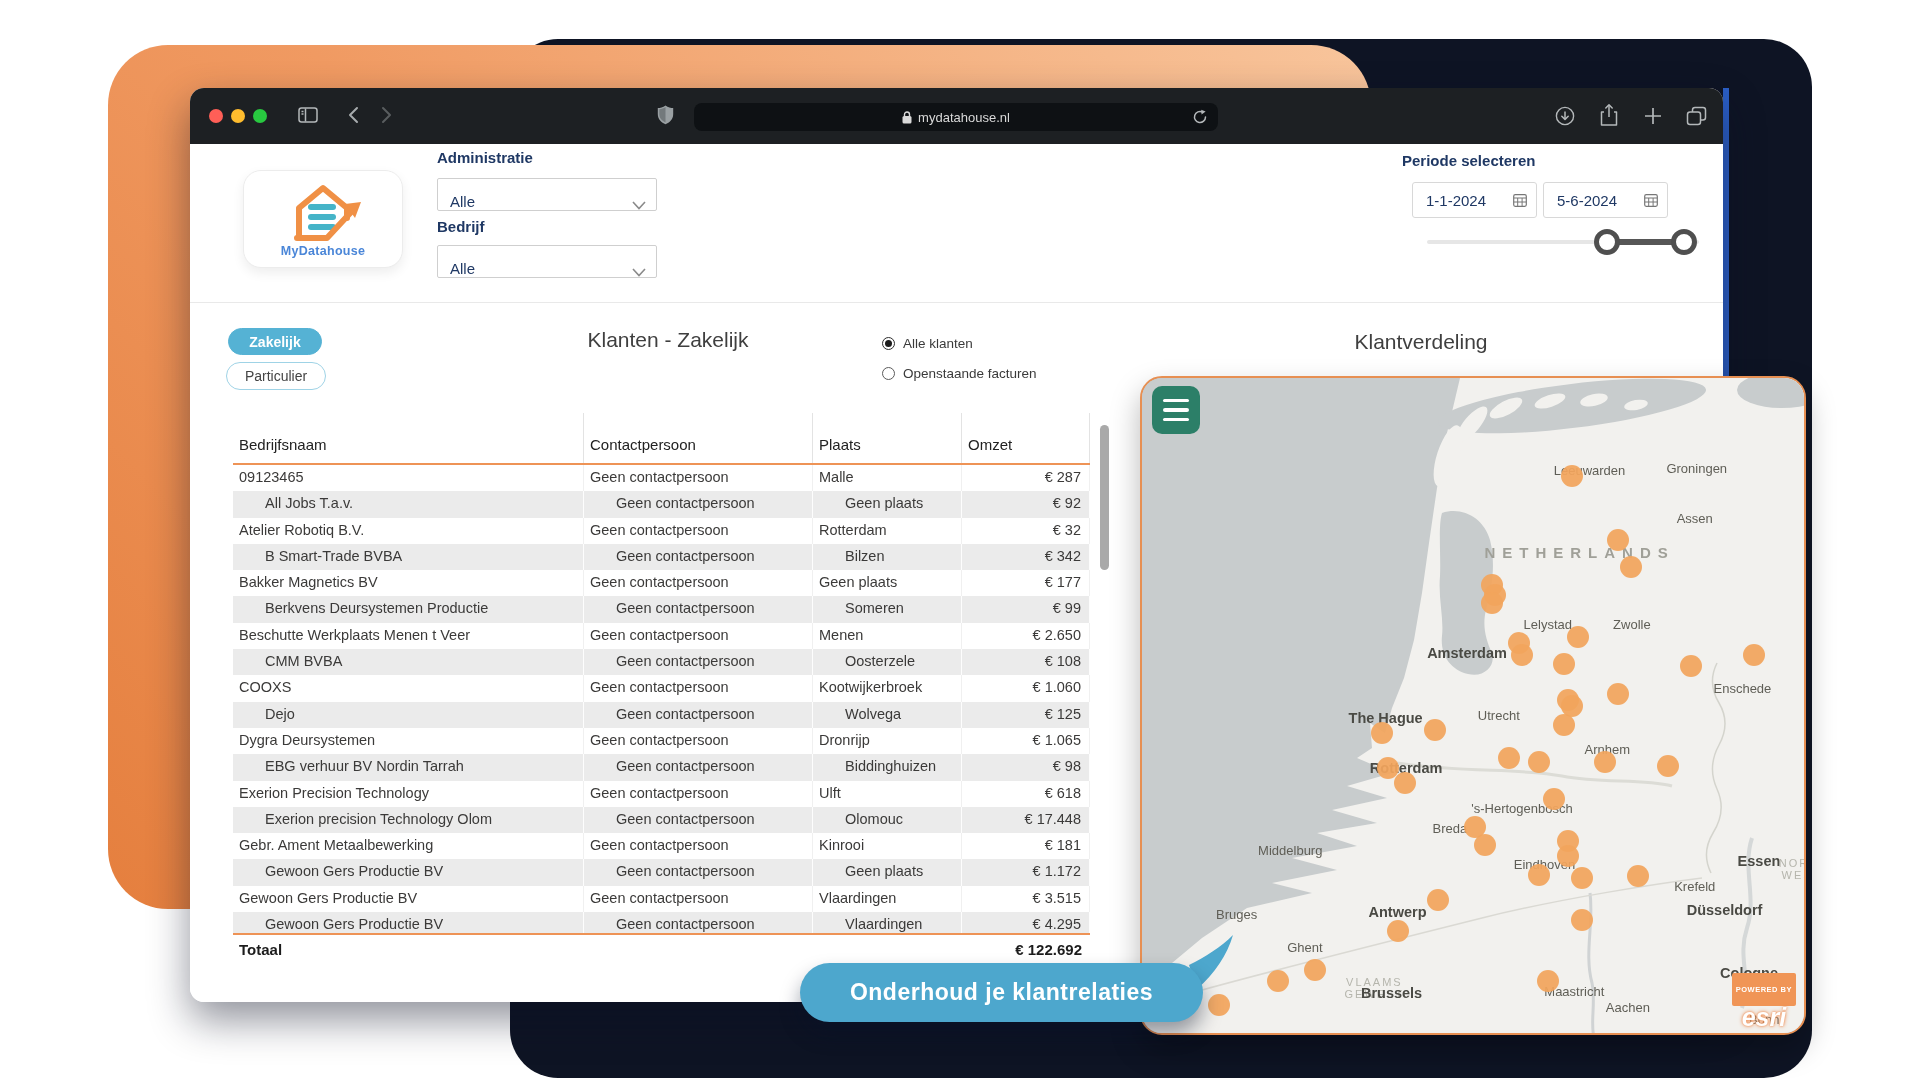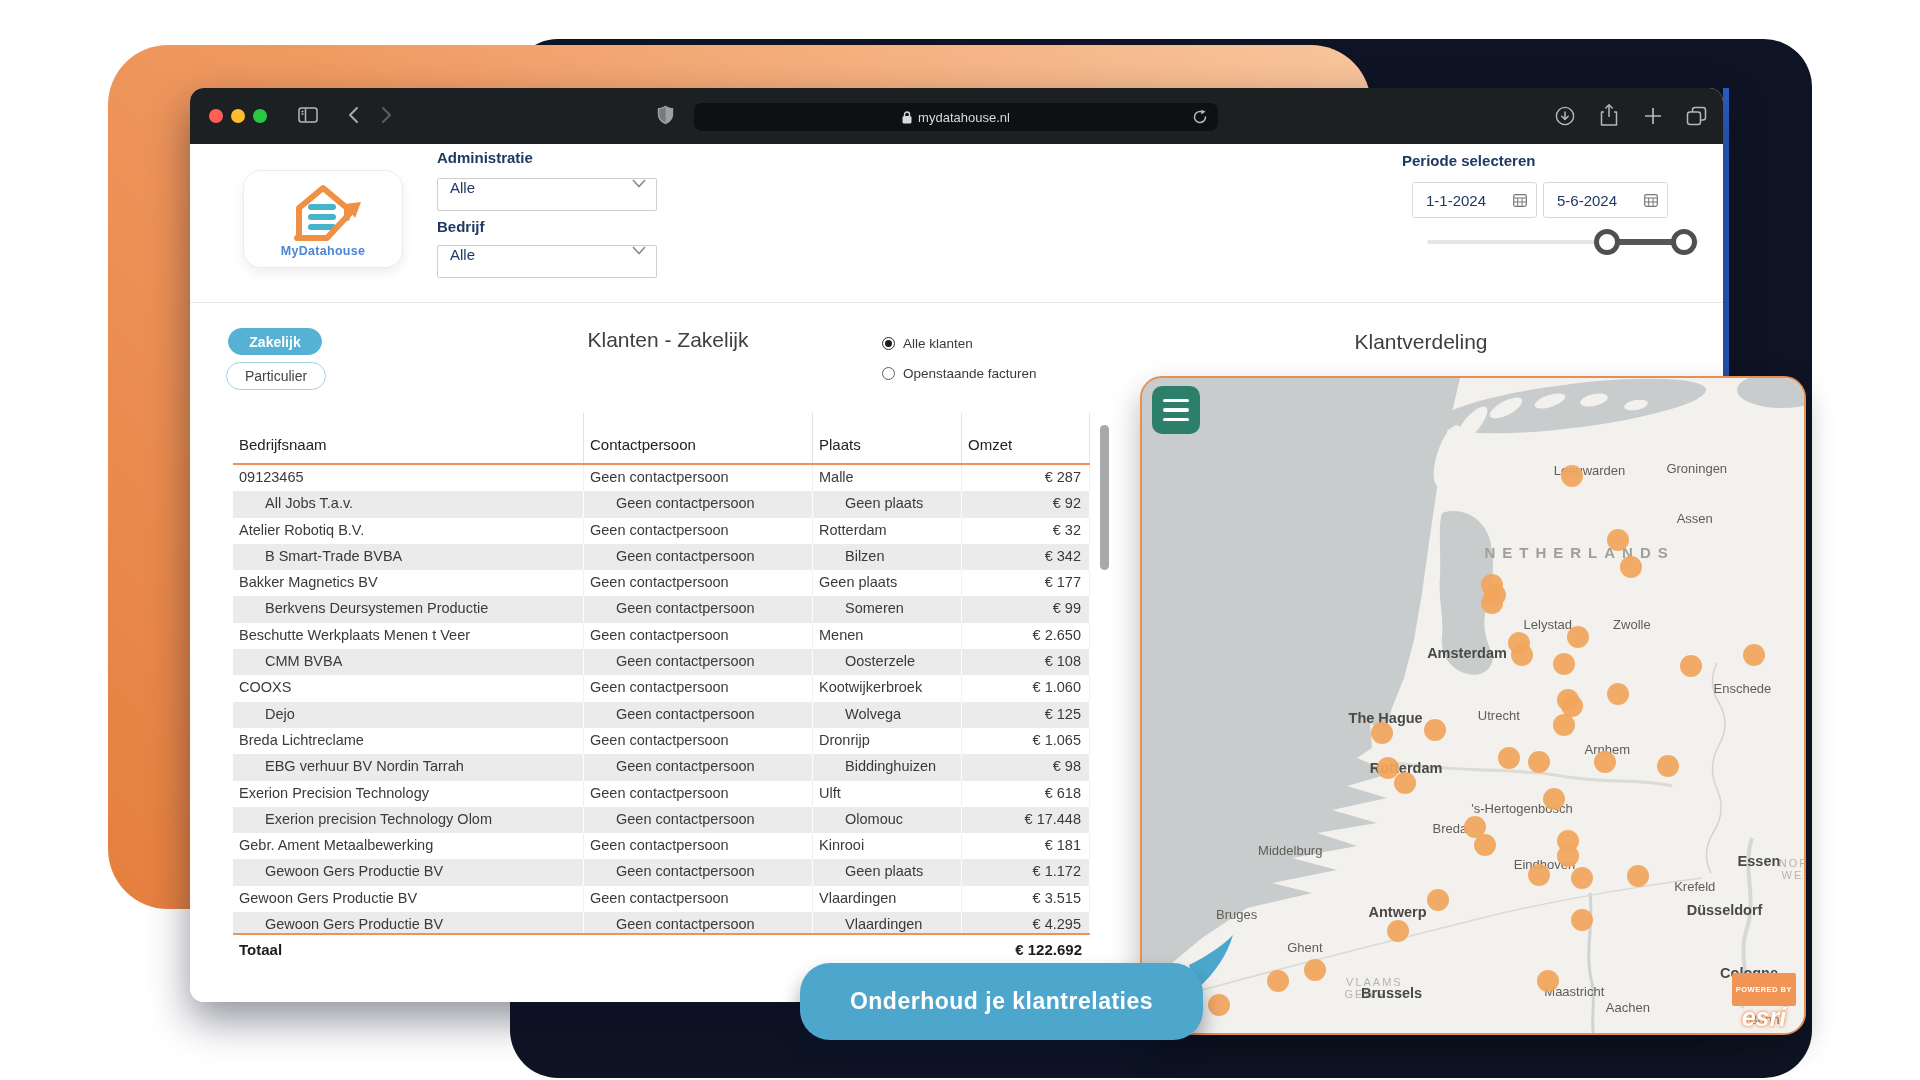--- a/index.html
+++ b/index.html
@@ -26,21 +26,21 @@
   .url-reload { position:absolute; right:10px; top:6px; }
 
   
   .win-body { position:absolute; left:0; top:56px; width:1533px; height:858px; background:#fff; }
   .logo-card { position:absolute; left:53px; top:26px; width:160px; height:98px; background:#fff;
                border:1px solid #ececec; border-radius:18px; box-shadow:0 5px 12px rgba(0,0,0,.07);
                display:flex; flex-direction:column; align-items:center; justify-content:center; }
   .logo-text { color:#4a86d8; font-size:12.5px; font-weight:bold; letter-spacing:.3px; margin-top:0; }
   .fld-label { position:absolute; font-size:15px; font-weight:bold; color:#1f3864; }
   .dd { position:absolute; left:247px; width:220px; height:33px; border:1px solid #cfcfcf; border-radius:2px;
-        background:#fff; display:flex; align-items:flex-start; justify-content:space-between; padding:0 10px 0 12px;
+        background:#fff; display:flex; align-items:flex-end; justify-content:space-between; padding:0 10px 0 12px;
         font-size:15px; color:#1f3864; cursor:pointer; }
   .date-box { position:absolute; top:38px; width:125px; height:36px; border:1px solid #d8d8d8; border-radius:3px;
               background:#fff; display:flex; align-items:center; justify-content:space-between;
               padding:0 9px 0 13px; font-size:15px; color:#1f3864; }
   .slider { position:absolute; left:1237px; top:83px; width:272px; height:30px; }
   .slider .track { position:absolute; left:0; top:13px; width:272px; height:4px; background:#e6e6e6; border-radius:2px; }
   .slider .active { position:absolute; left:180px; top:12px; width:77px; height:6px; background:#565656; }
   .slider .handle { position:absolute; top:2px; width:26px; height:26px; background:#fff; border:5px solid #4f4f4f;
                     border-radius:50%; }
   .hdr-divider { position:absolute; left:0; top:158px; width:1533px; height:1px; background:#e9e9e9; }
@@ -86,21 +86,21 @@
   .city.region-small { font-size:11px; letter-spacing:2px; color:#b5b5ac; text-transform:uppercase; }
   .dot { position:absolute; width:22px; height:22px; border-radius:50%; background:#f2a55c; opacity:.93;
          transform:translate(-50%,-50%); cursor:pointer; }
   .esri { position:absolute; right:8px; bottom:4px; text-align:center; }
   .esri .powered { display:inline-block; font-size:7.5px; font-weight:bold; color:#fff; background:#f09556;
                    padding:12px 4px; border-radius:2px; letter-spacing:.5px; }
   .esri .mark { font-size:25px; font-weight:bold; font-style:italic; color:#fff; line-height:23px;
                 text-shadow:0 0 4px #ef8b4e, 0 0 2px #ef8b4e; }
 
   
-  .cta { position:absolute; left:800px; top:963px; width:403px; height:77px; border-radius:30px; background:#4da7cd;
+  .cta { position:absolute; left:800px; top:963px; width:403px; height:59px; border-radius:30px; background:#4da7cd;
          display:flex; align-items:center; justify-content:center; color:#fff; font-size:23px; font-weight:bold;
          letter-spacing:.5px; box-shadow:0 12px 20px rgba(8,18,40,.4); cursor:pointer; }
   .cta-pointer { position:absolute; left:1183px; top:933px; }
 </style>
 </head>
 <body>
 
 <div class="stage">
 
   <div class="bg-navy"></div>
@@ -297,21 +297,21 @@
               <div class="tcell c2">Kootwijkerbroek</div>
               <div class="tcell c3">€ 1.060</div>
             </div>
             <div class="trow even">
               <div class="tcell c0">Dejo</div>
               <div class="tcell c1">Geen contactpersoon</div>
               <div class="tcell c2">Wolvega</div>
               <div class="tcell c3">€ 125</div>
             </div>
             <div class="trow odd">
-              <div class="tcell c0">Breda Lichtreclame</div>
+              <div class="tcell c0">Dygra Deursystemen</div>
               <div class="tcell c1">Geen contactpersoon</div>
               <div class="tcell c2">Dronrijp</div>
               <div class="tcell c3">€ 1.065</div>
             </div>
             <div class="trow even">
               <div class="tcell c0">EBG verhuur BV Nordin Tarrah</div>
               <div class="tcell c1">Geen contactpersoon</div>
               <div class="tcell c2">Biddinghuizen</div>
               <div class="tcell c3">€ 98</div>
             </div>

